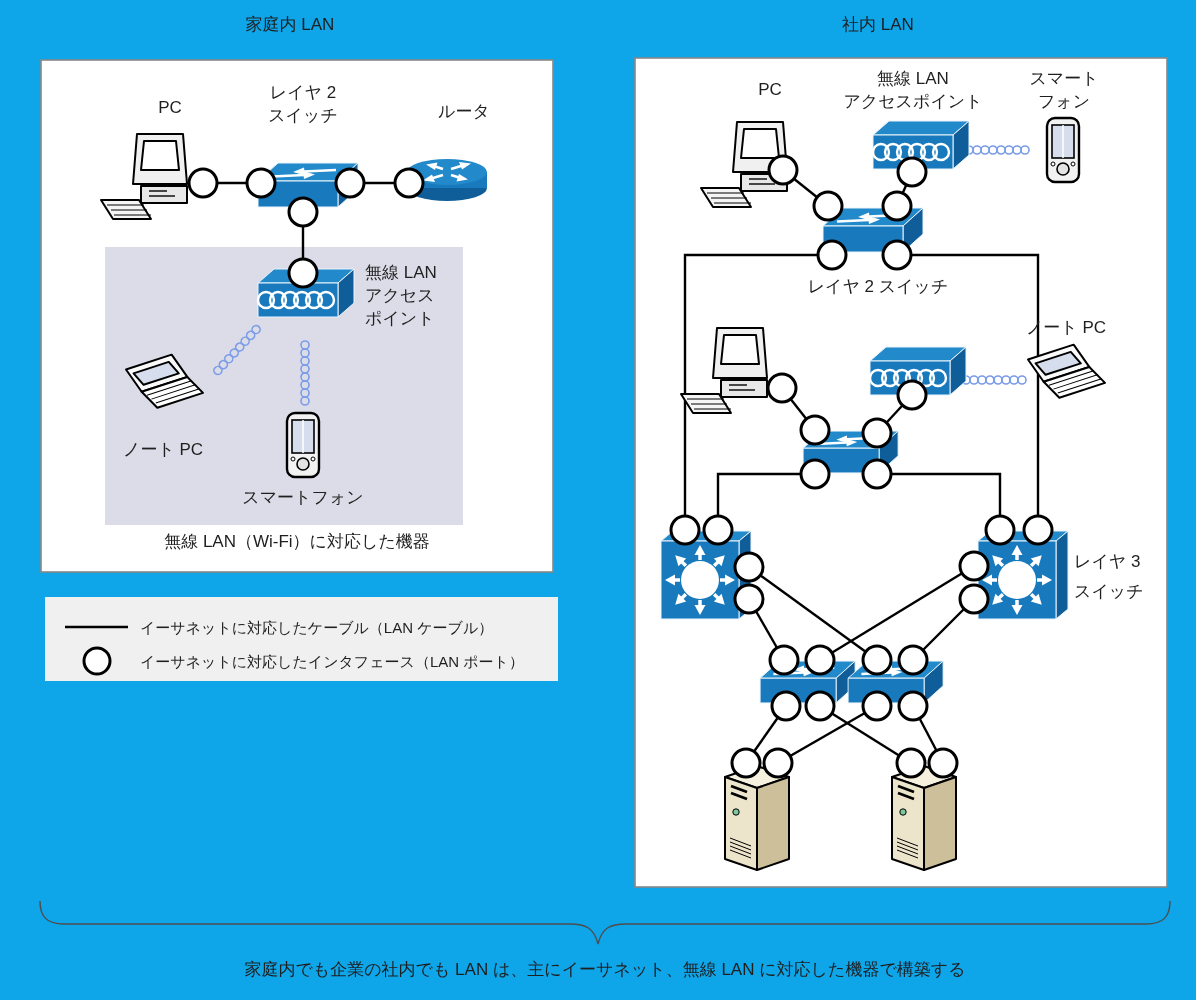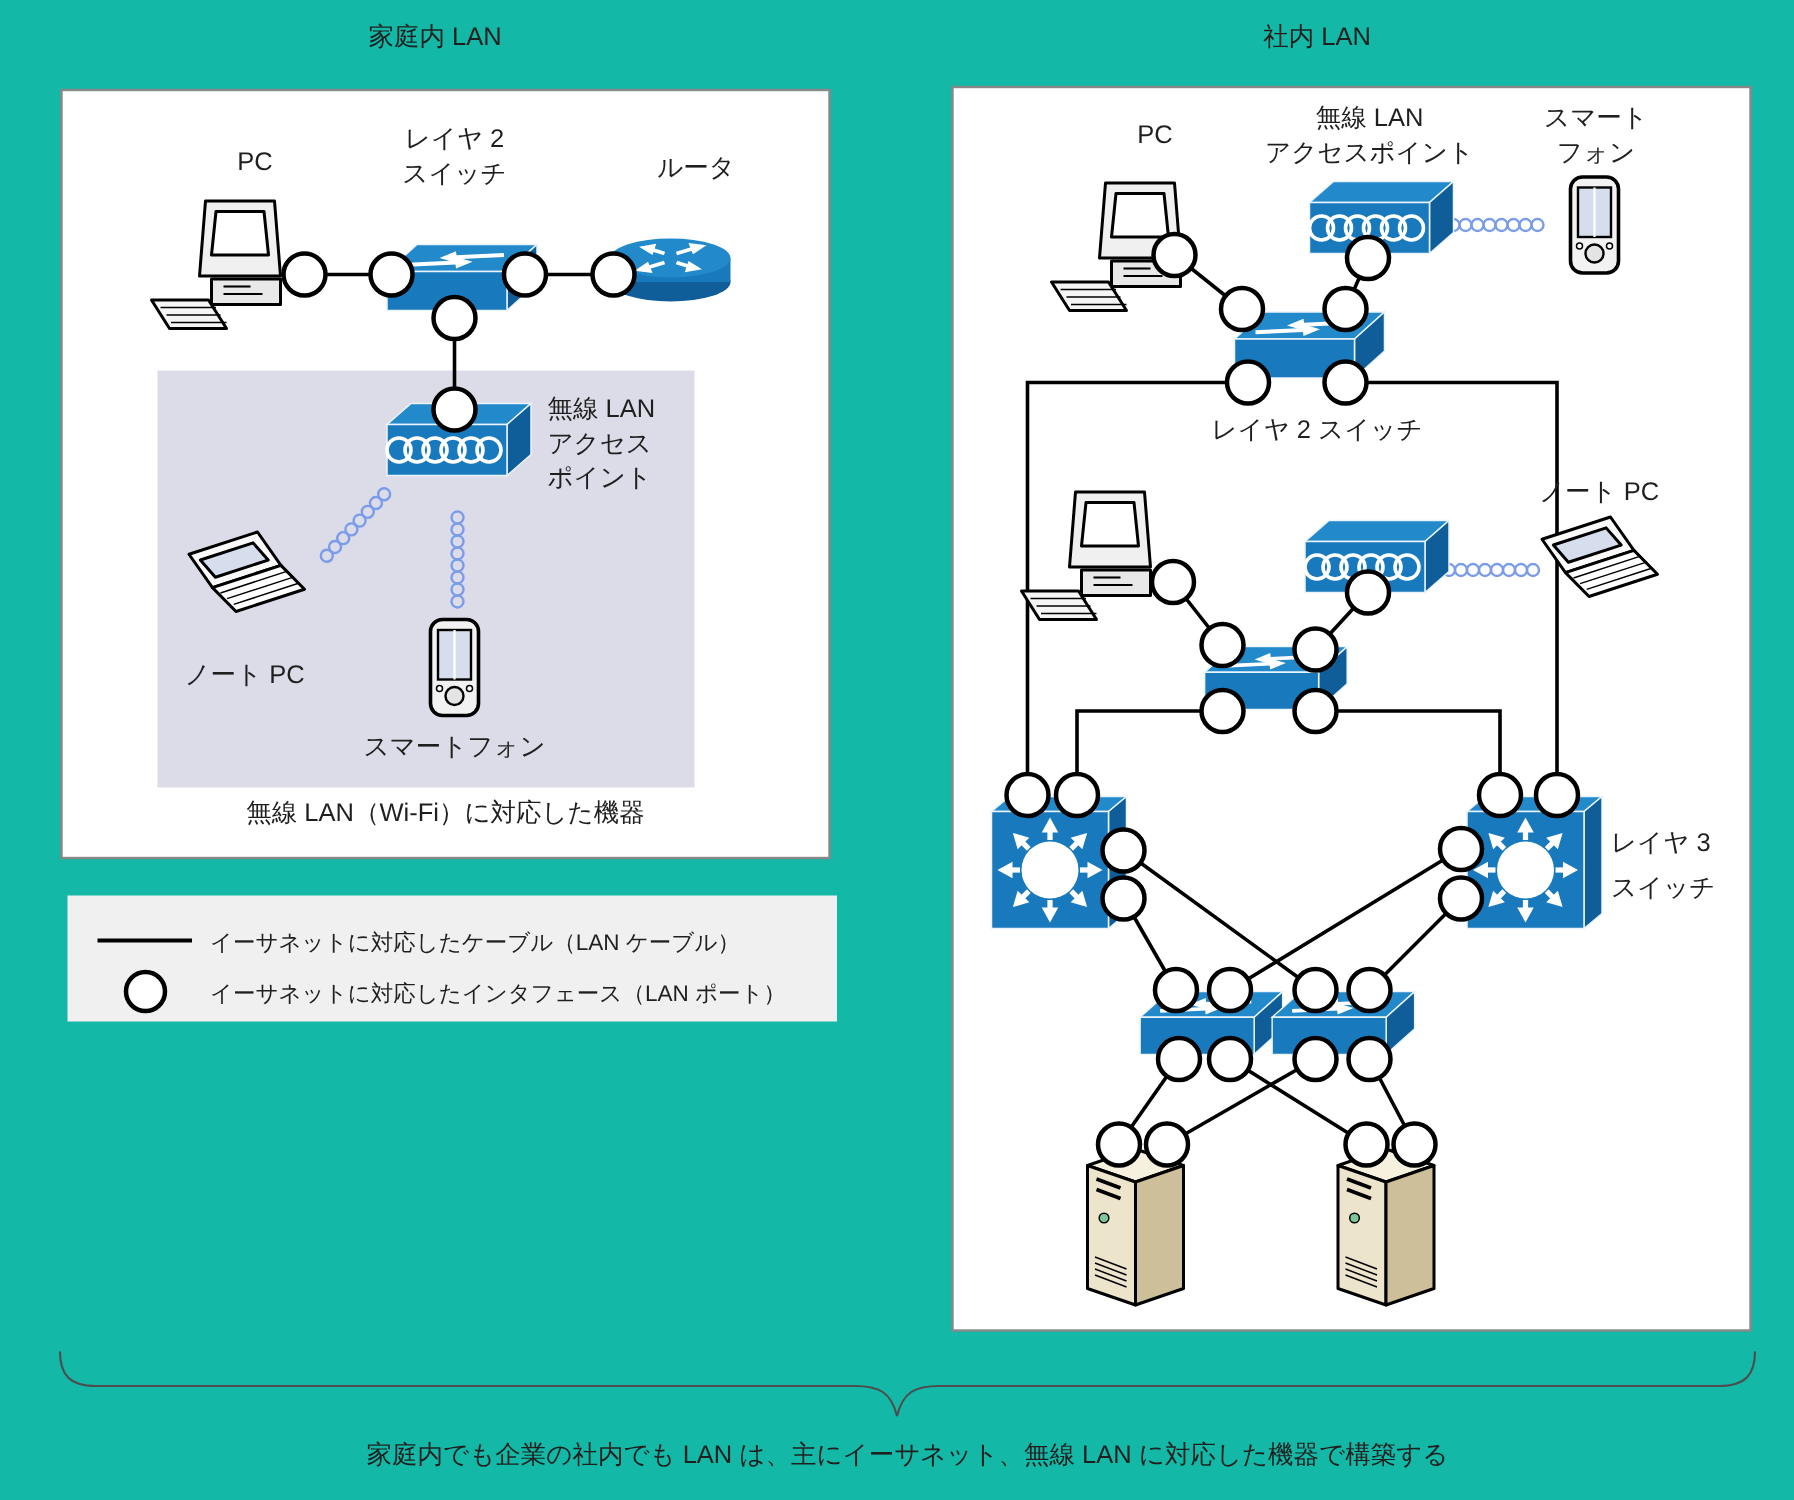--- a/index.html
+++ b/index.html
@@ -1,19 +1,19 @@
 <!DOCTYPE html>
 <html><head>
 <meta charset="utf-8">
 <style>
   html,body{margin:0;padding:0;background:#ffffff;}
   .stage{
     position:relative;
     width:1196px;height:1000px;
-    background:#14b8a6;
+    background:#0ea5e9;
     font-family:"Liberation Sans","DejaVu Sans",sans-serif;
   }
   svg text{
     font-family:"Liberation Sans","DejaVu Sans",sans-serif;
     fill:#1f1f1f;
   }
   .t17{font-size:17px;}
   .t15{font-size:15px;}
 </style>
 </head>

